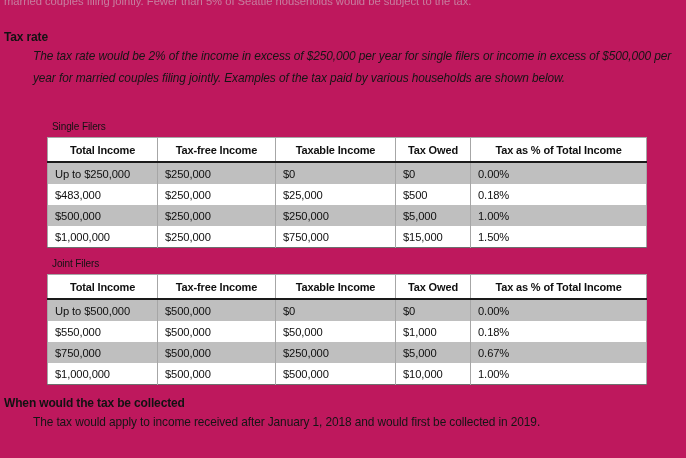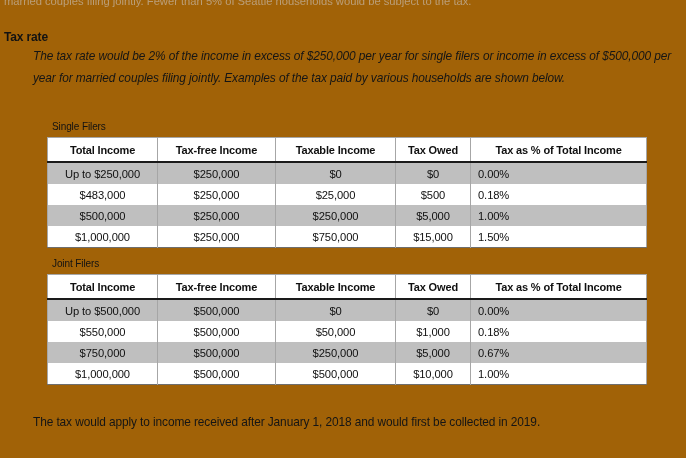--- a/index.html
+++ b/index.html
@@ -13,21 +13,21 @@
     overflow: hidden;
     font-family: "Liberation Sans", sans-serif;
     color: #000000;
     position: relative;
   }
 
   .page {
     position: relative;
     width: 686px;
     height: 458px;
-    background: #a16207;
+    background: #be185d;
   }
 
   
   .cut-line {
     position: absolute;
     top: -6px;
     left: 4px;
     width: 666px;
     font-size: 11.2px;
     line-height: 14px;
@@ -120,21 +120,21 @@
 
   .tax-table td {
     padding: 2px 7px 2px 7px;
     height: 17px;
     border-right: 1px solid #a6a6a6;
     white-space: nowrap;
     letter-spacing: -0.1px;
   }
   .tax-table td:last-child { border-right: none; }
 
-  .tax-table td.num { text-align: center; }
+  .tax-table td.num { text-align: left; }
   .tax-table td.pct { text-align: left; }
 
   .tax-table tr.shaded td { background: #bfbfbf; }
   .tax-table tr.plain  td { background: #ffffff; }
 </style>
 </head>
 <body>
 
 <div class="page">
 
@@ -239,16 +239,17 @@
       <tr class="plain">
         <td class="num">$1,000,000</td>
         <td class="num">$500,000</td>
         <td class="num">$500,000</td>
         <td class="num">$10,000</td>
         <td class="pct">1.00%</td>
       </tr>
     </tbody>
   </table>
 
+  <div class="section-heading" id="heading-when-collected">When would the tax be collected</div>
 
   <div class="body-para" id="para-when-collected">The tax would apply to income received after January 1, 2018 and would first be collected in 2019.</div>
 
 </div>
 
 </body></html>

